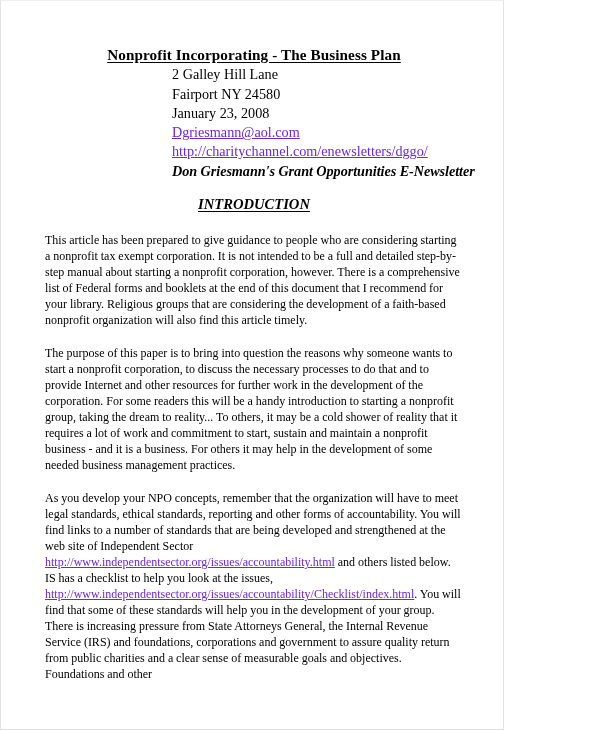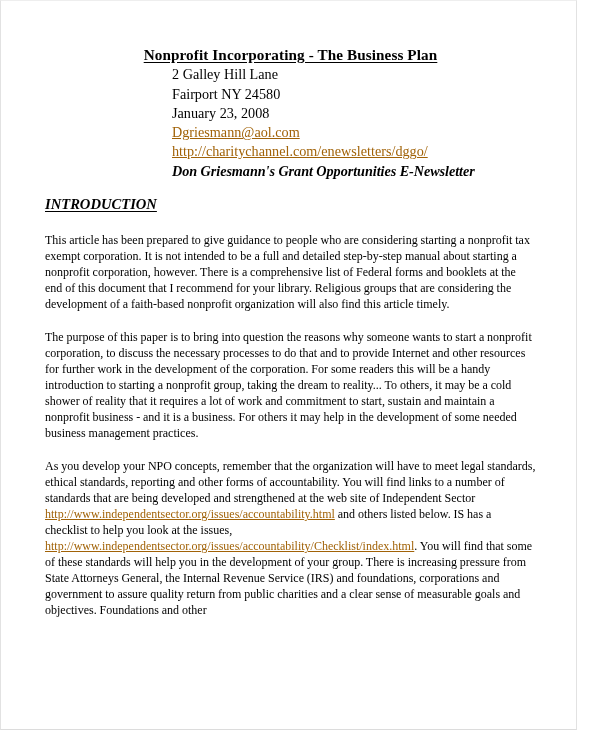--- a/index.html
+++ b/index.html
@@ -11,21 +11,21 @@
   body {
     width: 600px;
     height: 730px;
     overflow: hidden;
     font-family: "Liberation Serif", "DejaVu Serif", serif;
     color: #000000;
   }
   .page {
     position: relative;
     box-sizing: border-box;
-    width: 577px;
+    width: 504px;
     height: 730px;
     background: #ffffff;
     border-left: 1px solid #e2e2e2;
     border-right: 1px solid #e2e2e2;
     border-top: 1px solid #eeeeee;
     border-bottom: 1px solid #dcdcdc;
     padding: 44px 40px 0 44px;
   }
   
   .doc-title {
@@ -49,28 +49,28 @@
   .byline-line {
     white-space: nowrap;
   }
   .byline-line.newsletter {
     font-style: italic;
     font-weight: bold;
     letter-spacing: -0.05px;
   }
   a.link,
   .link {
-    color: #a16207;
+    color: #6d28d9;
     text-decoration: underline;
     text-underline-offset: 1px;
     cursor: pointer;
   }
   
   .section-heading {
-    text-align: left;
+    text-align: center;
     font-size: 14.6px;
     font-weight: bold;
     font-style: italic;
     margin: 14px 0 4px 0;
     line-height: 1.3;
   }
   .section-heading .u {
     text-decoration: underline;
     text-underline-offset: 2px;
   }

